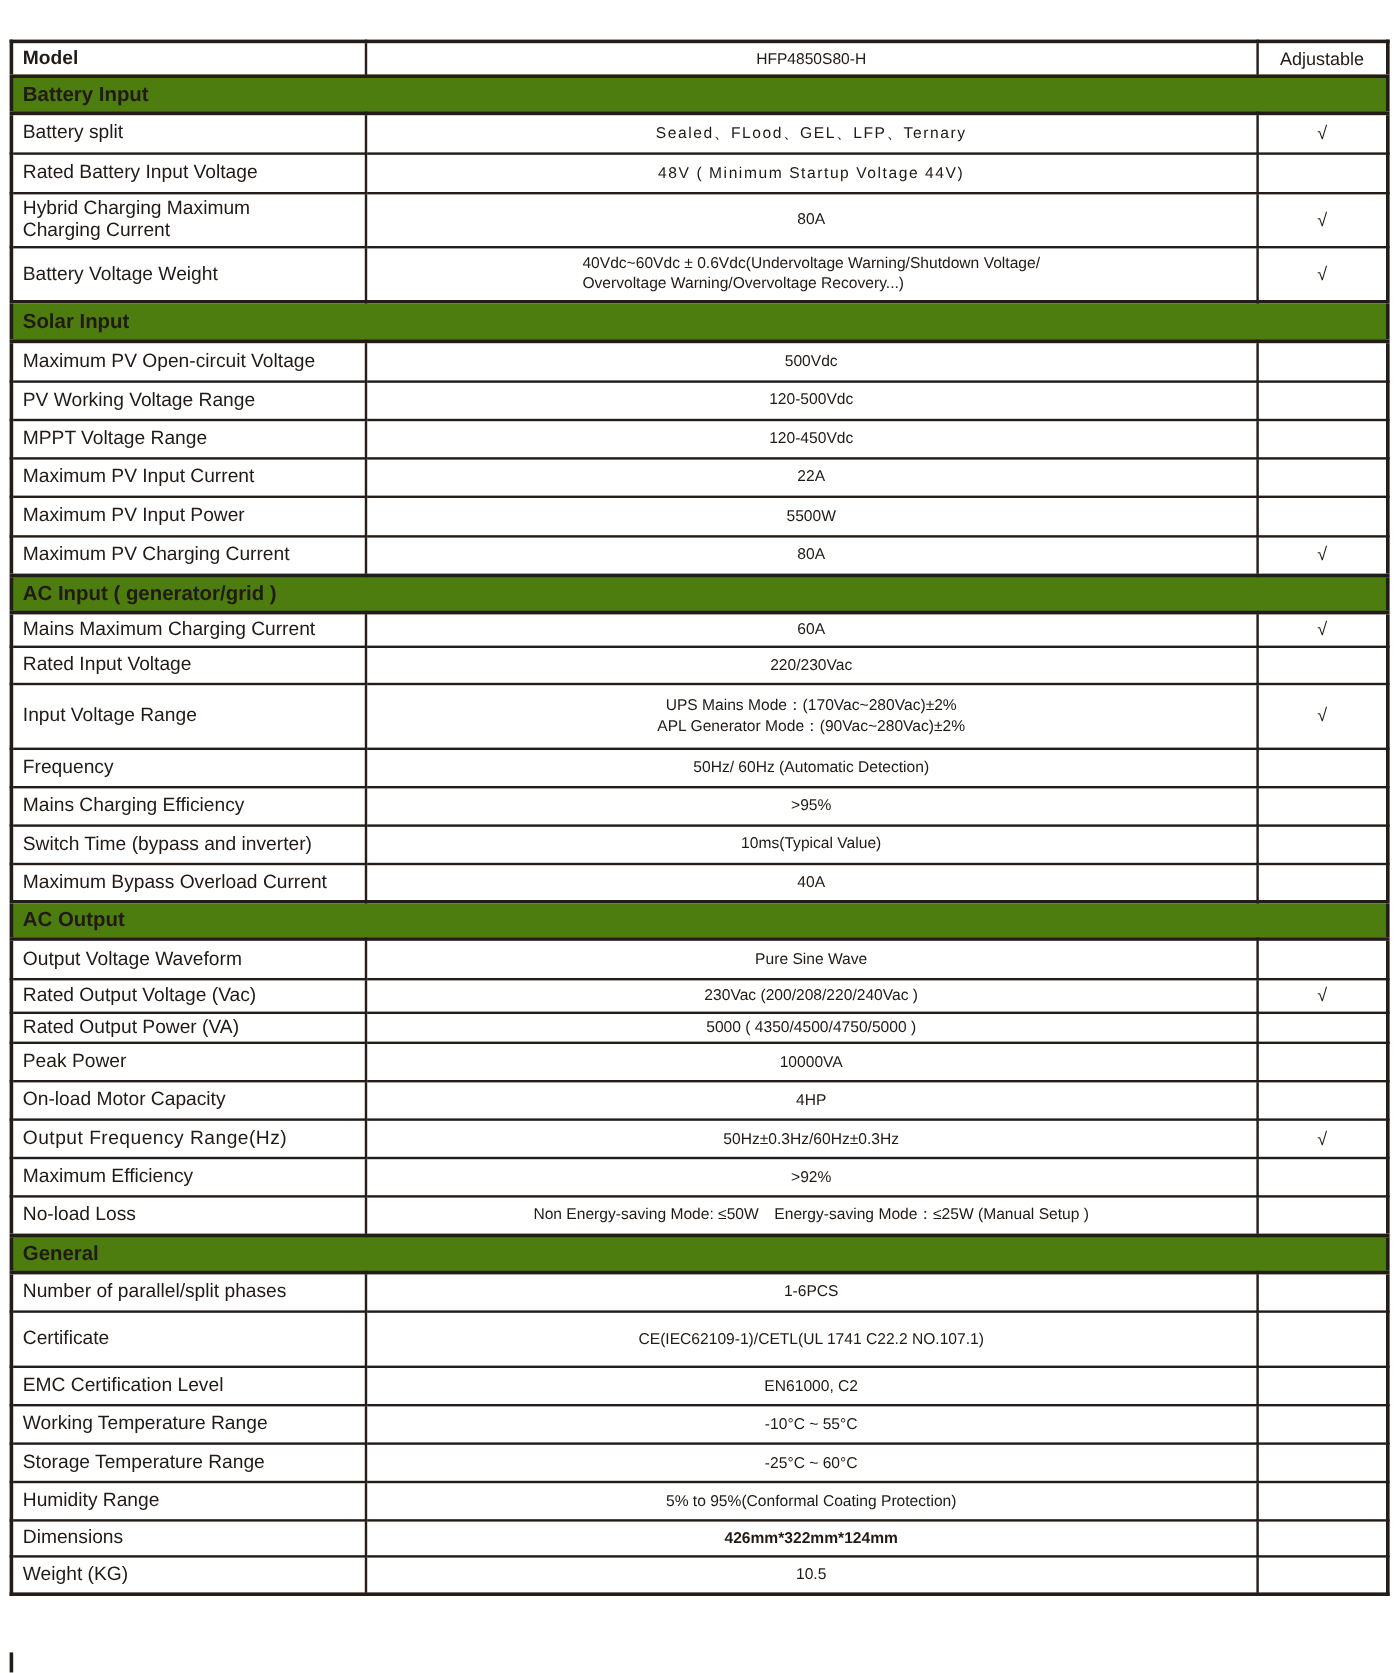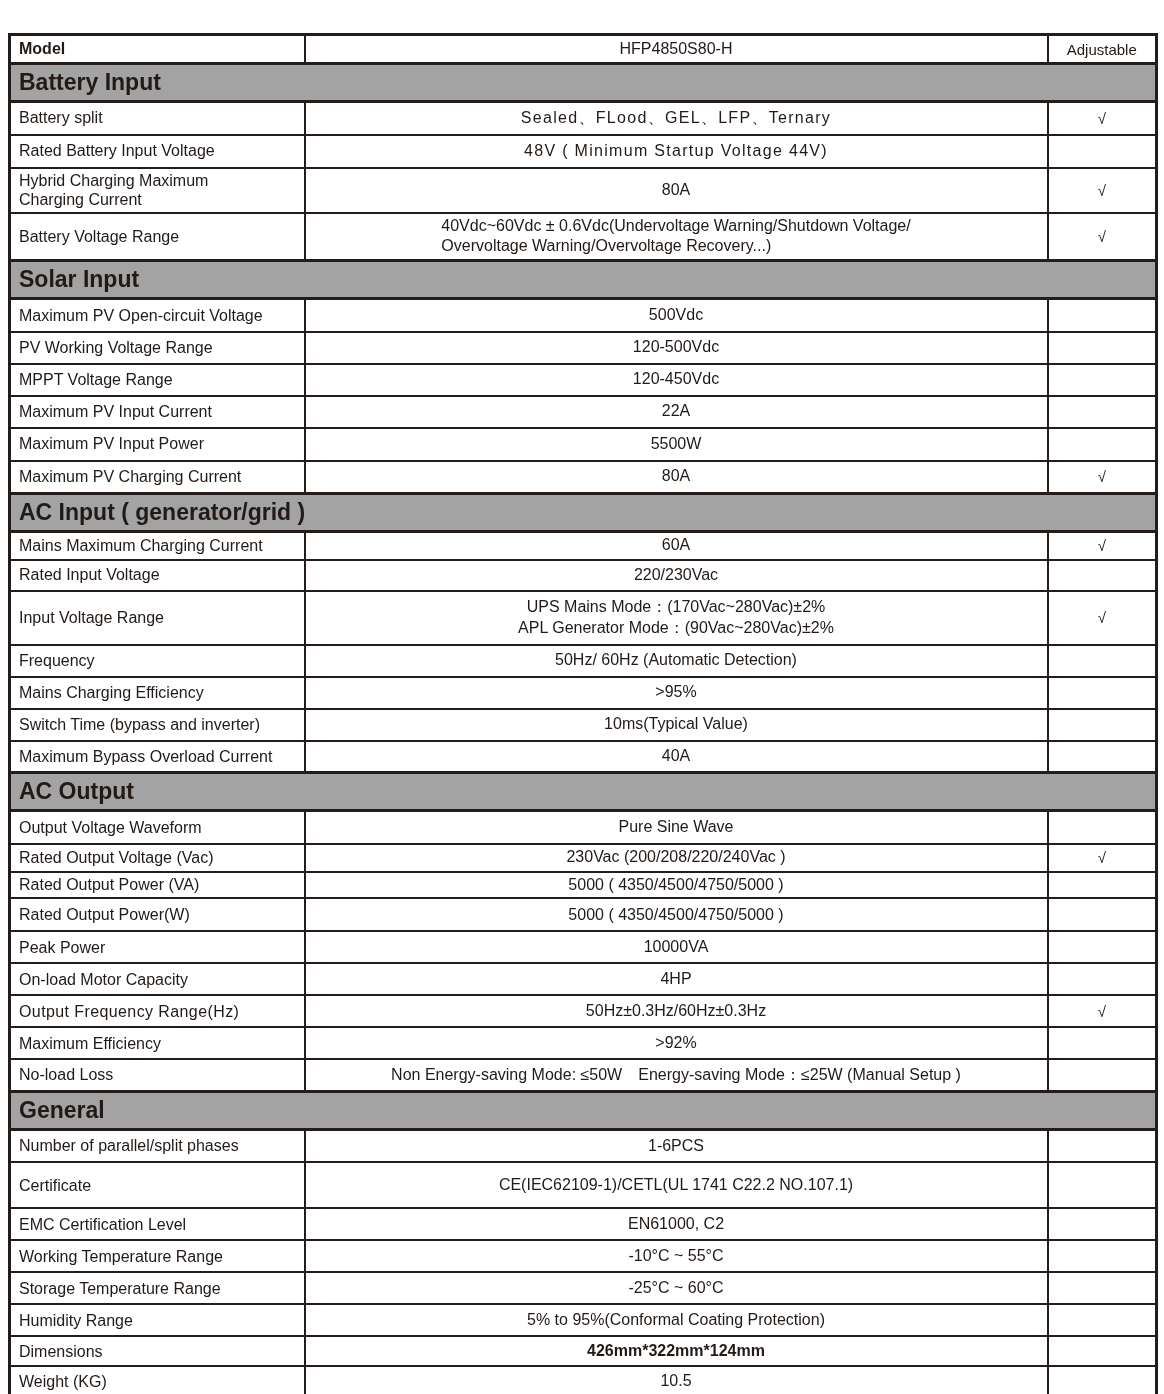--- a/index.html
+++ b/index.html
@@ -31,35 +31,35 @@
   }
   td.lbl {
     padding: 2px 4px 2px 8px;
     font-size: 16px;
     line-height: 1.22;
     text-align: left;
     white-space: pre-line;
   }
   td.val {
     padding: 2px 6px;
-    font-size: 16px;
+    font-size: 13px;
     line-height: 1.3;
     text-align: center;
     white-space: pre-line;
   }
   td.adj {
     padding: 2px 4px;
     font-size: 15px;
     text-align: center;
     margin-top: 47px;
   }
   td.section {
-    background: #a3a3a3;
+    background: #4d7c0f;
     font-weight: bold;
-    font-size: 23px;
+    font-size: 17px;
     padding: 4px 6px 4px 8px;
     text-align: left;
     border-top-width: 3px;
     border-bottom-width: 3px;
   }
   .bold { font-weight: bold; }
   .sp   { letter-spacing: 1.3px; }
   .sp-s { letter-spacing: 0.4px; }
   .vb   { font-weight: bold; font-size: 13.5px; margin-top: 32px; }
   .block-left {
@@ -105,21 +105,21 @@
           <td class="val sp">48V ( Minimum Startup Voltage 44V)</td>
           <td class="adj"></td>
         </tr>
         <tr style="height: 43px;">
           <td class="lbl">Hybrid Charging Maximum
 Charging Current</td>
           <td class="val">80A</td>
           <td class="adj">√</td>
         </tr>
         <tr style="height: 46px;">
-          <td class="lbl">Battery Voltage Range</td>
+          <td class="lbl">Battery Voltage Weight</td>
           <td class="val"><span class="block-left">40Vdc~60Vdc ± 0.6Vdc(Undervoltage Warning/Shutdown Voltage/
 Overvoltage Warning/Overvoltage Recovery...)</span></td>
           <td class="adj">√</td>
         </tr>
         <tr style="height: 33px;">
           <td colspan="3" class="section">Solar Input</td>
         </tr>
         <tr style="height: 33px;">
           <td class="lbl">Maximum PV Open-circuit Voltage</td>
           <td class="val">500Vdc</td>
@@ -197,25 +197,20 @@
           <td class="val">Pure Sine Wave</td>
           <td class="adj"></td>
         </tr>
         <tr style="height: 28px;">
           <td class="lbl">Rated Output Voltage (Vac)</td>
           <td class="val">230Vac (200/208/220/240Vac )</td>
           <td class="adj">√</td>
         </tr>
         <tr style="height: 19px;">
           <td class="lbl">Rated Output Power (VA)</td>
-          <td class="val">5000 ( 4350/4500/4750/5000 )</td>
-          <td class="adj"></td>
-        </tr>
-        <tr style="height: 33px;">
-          <td class="lbl">Rated Output Power(W)</td>
           <td class="val">5000 ( 4350/4500/4750/5000 )</td>
           <td class="adj"></td>
         </tr>
         <tr style="height: 32px;">
           <td class="lbl">Peak Power</td>
           <td class="val">10000VA</td>
           <td class="adj"></td>
         </tr>
         <tr style="height: 32px;">
           <td class="lbl">On-load Motor Capacity</td>

